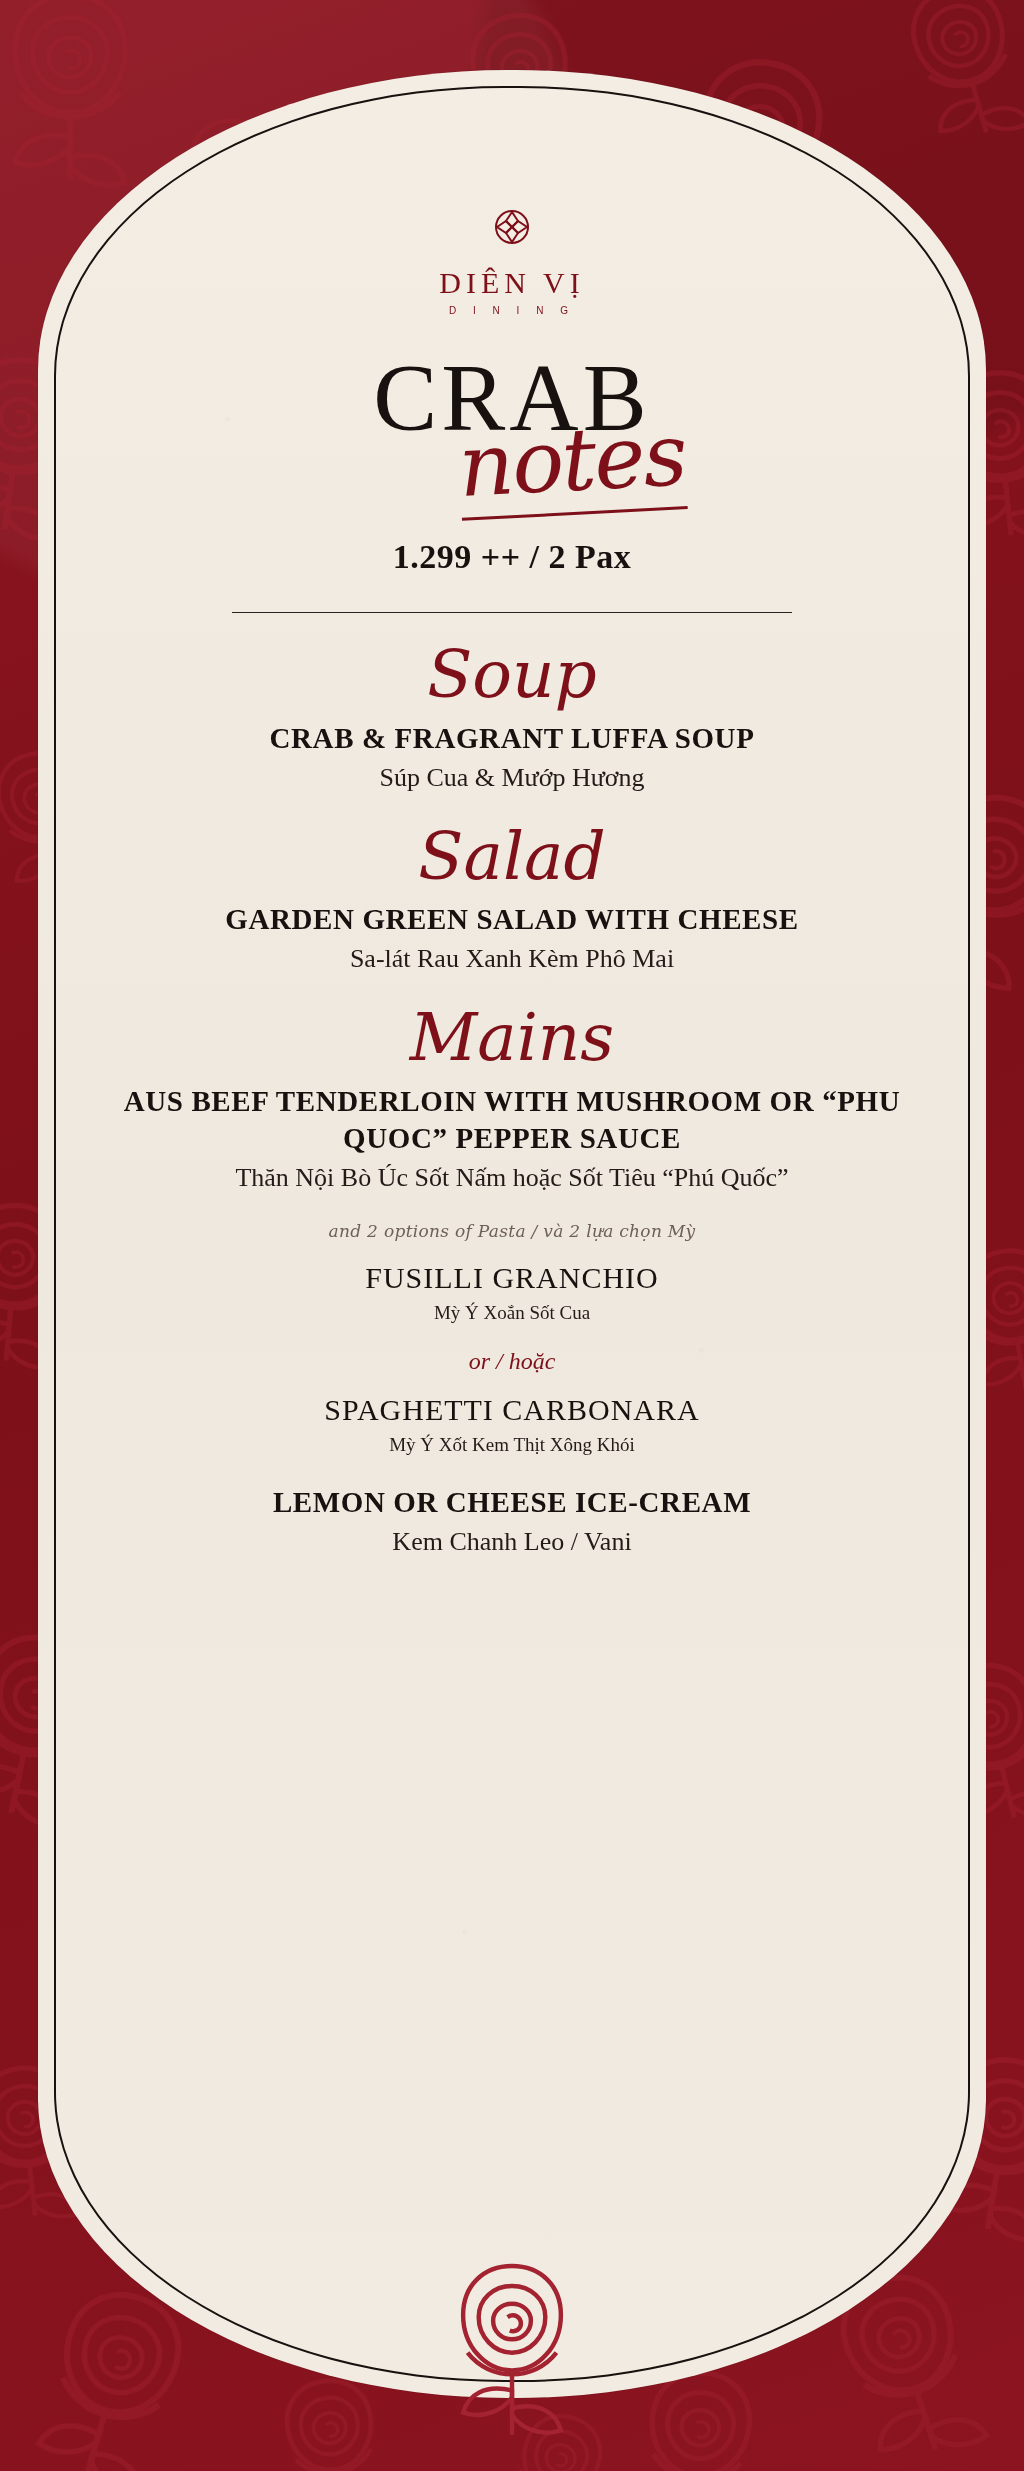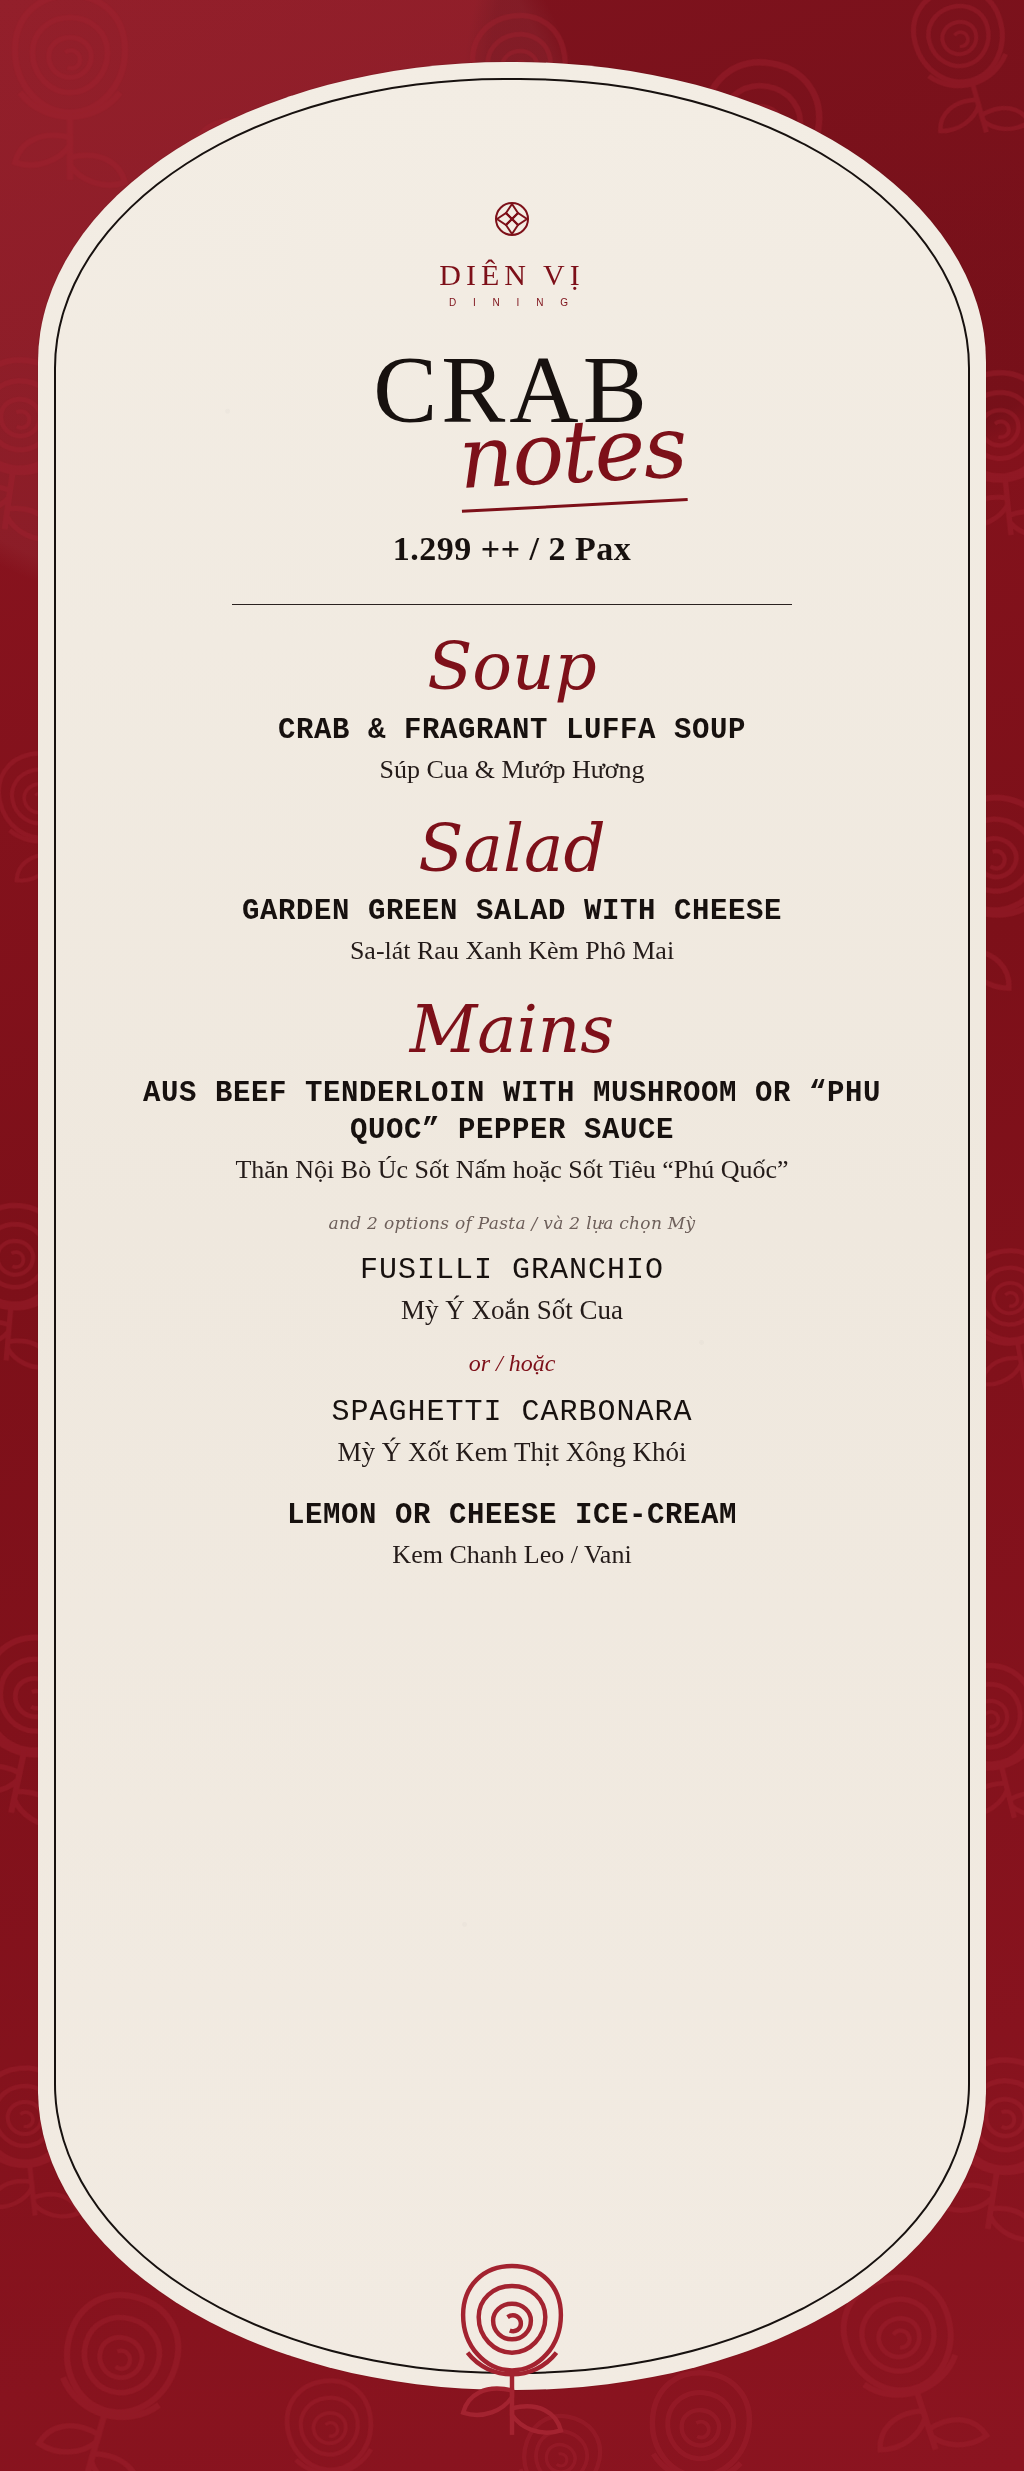--- a/index.html
+++ b/index.html
@@ -34,21 +34,21 @@
     inset: 0;
     pointer-events: none;
     opacity: 1;
   }
   .rose-bg svg { position: absolute; }
 
   
   .card {
     position: absolute;
     left: 38px;
-    top: 62px;
+    top: 70px;
     width: 948px;
     height: 2328px;
     background: #f2ece3;
     background-image:
       radial-gradient(circle at 20% 15%, rgba(0,0,0,0.020) 0 2px, rgba(0,0,0,0) 3px),
       radial-gradient(circle at 70% 55%, rgba(0,0,0,0.018) 0 2px, rgba(0,0,0,0) 3px),
       radial-gradient(circle at 45% 80%, rgba(0,0,0,0.020) 0 2px, rgba(0,0,0,0) 3px),
       linear-gradient(180deg, #f3ede4 0%, #efe8de 50%, #f2ebe2 100%);
     border-top-left-radius: 470px 300px;
     border-top-right-radius: 470px 300px;
@@ -149,21 +149,21 @@
   .course-name {
     font-family: "DejaVu Serif", serif;
     font-style: italic;
     font-size: 66px;
     color: #7d1019;
     letter-spacing: 0px;
     line-height: 1.1;
     margin-bottom: 8px;
   }
   .dish-en {
-    font-family: Liberation Mono, monospace;
+    font-family: Liberation Serif, serif;
     font-size: 29px;
     font-weight: 700;
     letter-spacing: 0.6px;
     line-height: 1.28;
     color: #17110f;
     text-align: center;
   }
   .dish-vi {
     font-family: Liberation Serif, serif;
     font-size: 26px;
@@ -181,21 +181,21 @@
     letter-spacing: 0.3px;
   }
   .alt-sep {
     font-family: Liberation Serif, serif;
     font-style: italic;
     font-size: 24px;
     color: #7d1019;
     margin: 22px 0 16px 0;
   }
   .pasta .dish-en { font-weight: 400; font-size: 30px; letter-spacing: 1px; }
-  .pasta .dish-vi { font-size: 27px; }
+  .pasta .dish-vi { font-size: 19px; }
 
   
   .bottom-rose {
     position: absolute;
     left: 50%;
     transform: translateX(-50%);
     bottom: 25px;
   }
 </style>
 </head>

